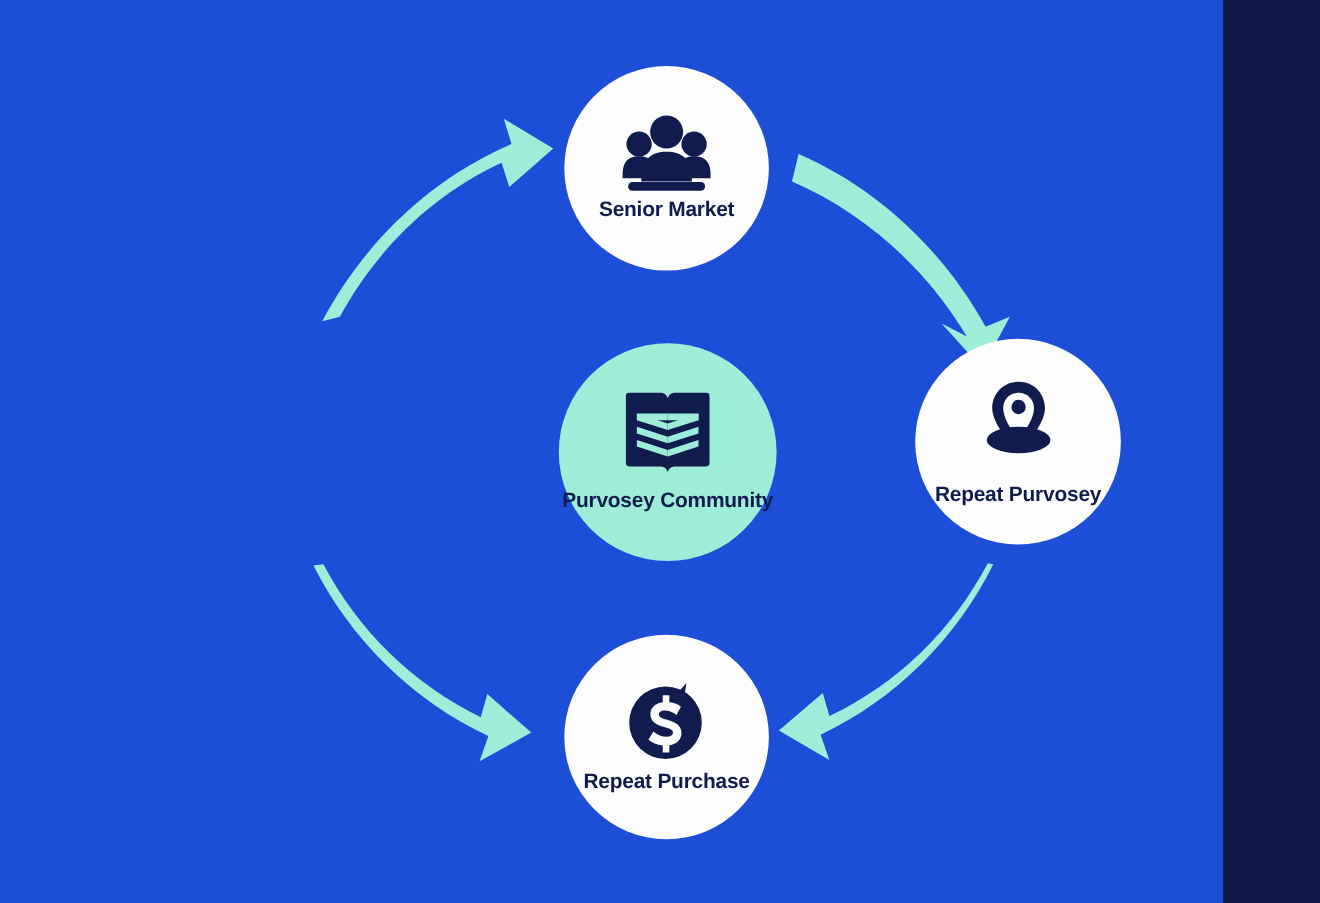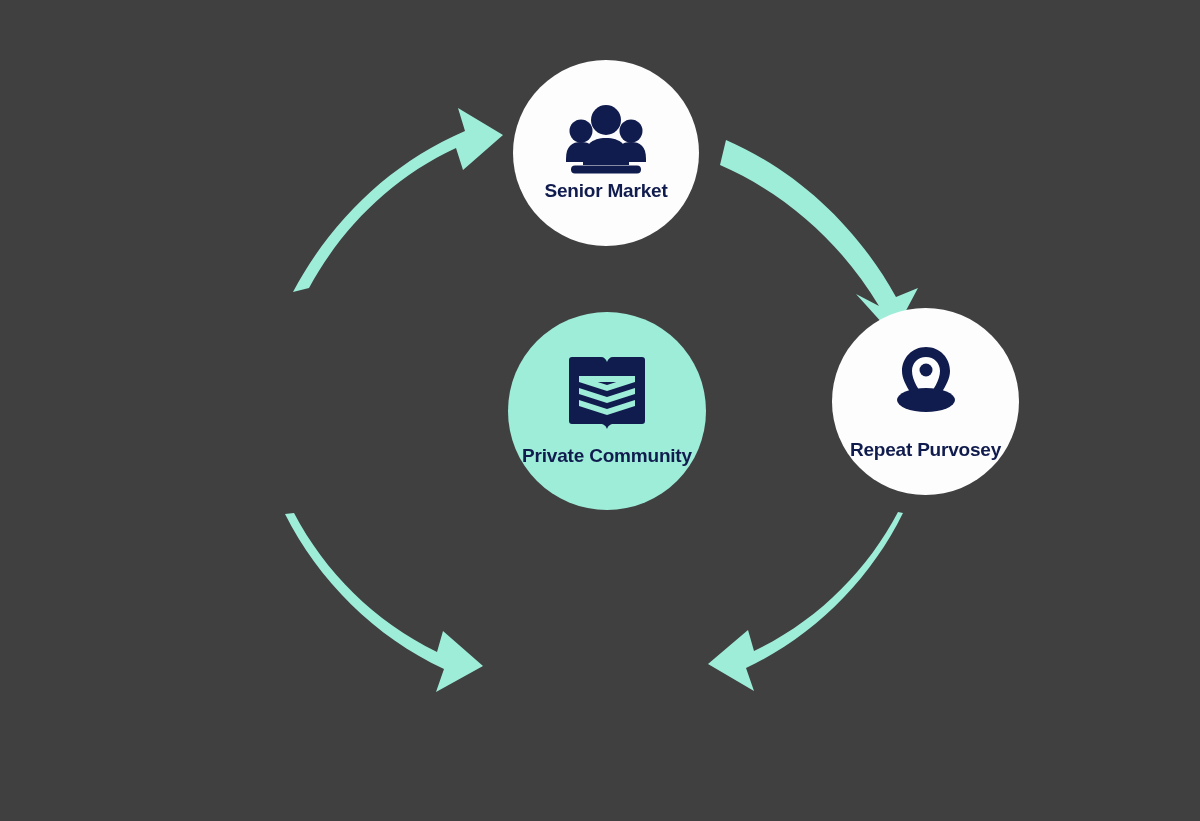--- a/index.html
+++ b/index.html
@@ -8,23 +8,23 @@
     background: #0d1745;
   }
   body {
     width: 1200px;
     height: 821px;
     overflow: hidden;
     font-family: "Liberation Sans", sans-serif;
   }
   #canvas {
     position: relative;
-    width: 1200px;
+    width: 1112px;
     height: 821px;
-    background: #404040;
+    background: #1d4ed8;
   }
   #arrow-layer {
     position: absolute;
     left: 0;
     top: 0;
     width: 1200px;
     height: 821px;
   }
   .node {
     position: absolute;
@@ -155,20 +155,39 @@
                    C44 60 60 42 60 28 C60 15 50 4 36 4 Z
                    M36 14 C44 14 50 20 50 28 C50 37 43 48 36 56
                    C29 48 22 37 22 28 C22 20 28 14 36 14 Z"></path>
           <circle cx="36" cy="27" r="6.5"></circle>
         </g>
       </svg>
     </span>
     <span class="node-label">Repeat Purvosey</span>
   </div>
 
+  <div class="node node-white" id="node-bottom">
+    <span class="node-icon">
+      <svg width="74" height="74" viewBox="0 0 74 74">
+        <path fill="#111c4e" d="M55 3 L52 22 C52 22 57 26 60 33
+                 C65 45 60 58 49 65 C38 72 24 69 15 60
+                 C6 51 5 36 12 26 C19 15 33 10 45 14 L55 3 Z"></path>
+        <circle cx="36" cy="39" r="33" fill="#111c4e"></circle>
+        <path fill="#fdfdfd" d="M33.5 14 L39.5 14 L39.5 20.5 C44 21 47.5 22.5 50 24.5
+                 L46 32 C43 29.5 39 28 35.5 28 C32 28 30 29.5 30 31.5
+                 C30 33.8 32.2 34.8 37.5 36.4 C45 38.6 50.5 41.3 50.5 48.4
+                 C50.5 54.4 46.3 58.6 39.5 59.6 L39.5 66 L33.5 66 L33.5 59.8
+                 C28.2 59.3 23.8 57.4 20.5 54.6 L25 47
+                 C28.5 50 33 51.8 37 51.8 C40.6 51.8 42.8 50.3 42.8 48
+                 C42.8 45.6 40.3 44.6 35 43 C27.5 40.8 22.3 38 22.3 31.3
+                 C22.3 25.5 26.4 21.4 33.5 20.4 Z"></path>
+      </svg>
+    </span>
+    <span class="node-label">Repeat Purchase</span>
+  </div>
 
   <div class="node node-mint" id="node-center">
     <span class="node-icon">
       <svg width="84" height="78" viewBox="0 0 84 78">
         <path fill="#111c4e" d="M4 5 C4 3 5 2 7 2 L36 2 C39 2 41 4 42 7
                  C43 4 45 2 48 2 L77 2 C79 2 80 3 80 5
                  L80 66 C80 68 79 69 77 69 L49 69
                  C45 69 43 71 42 74 C41 71 39 69 35 69
                  L7 69 C5 69 4 68 4 66 Z"></path>
         <g fill="#9eedd9">
@@ -176,16 +195,16 @@
           <path d="M42 21 L70 21 L70 27 L42 27 Z"></path>
           <path d="M14 21 L42 30 L42 36 L14 27 Z"></path>
           <path d="M70 21 L42 30 L42 36 L70 27 Z"></path>
           <path d="M14 33 L42 42 L42 48 L14 39 Z"></path>
           <path d="M70 33 L42 42 L42 48 L70 39 Z"></path>
           <path d="M14 45 L42 54 L42 60 L14 51 Z"></path>
           <path d="M70 45 L42 54 L42 60 L70 51 Z"></path>
         </g>
       </svg>
     </span>
-    <span class="node-label">Private Community</span>
+    <span class="node-label">Purvosey Community</span>
   </div>
 
 </div>
 
 </body></html>

